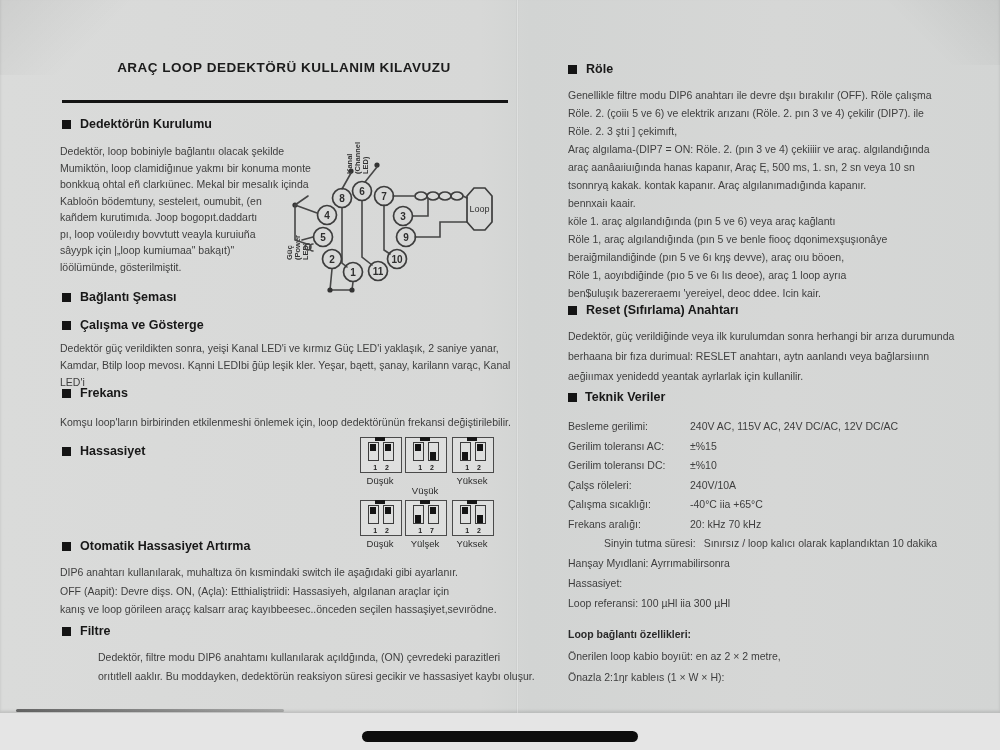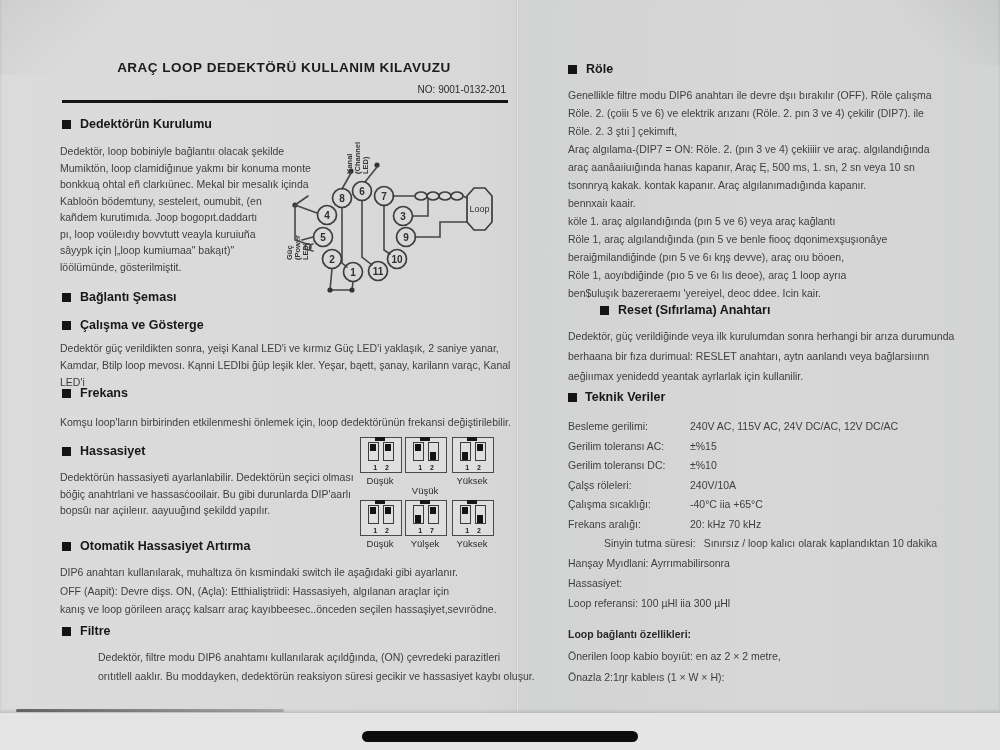--- a/index.html
+++ b/index.html
@@ -61,21 +61,20 @@
 <body>
 
 <div class="screen">
   <div class="paper">
     <div class="shade-tl"></div>
     <div class="shade-tr"></div>
     <div class="crease"></div>
   </div>
 
   <div class="abs title">ARAÇ LOOP DEDEKTÖRÜ KULLANIM KILAVUZU</div>
-  <div class="abs docno">NO: 9001-0132-201</div>
   <div class="abs rule"></div>
 
   <div class="abs sec-h" style="left:62px;top:117px;">
     <span class="sq"></span>
     <span>Dedektörün Kurulumu</span>
   </div>
   <div class="abs body-txt" style="left:60px;top:143px;width:280px;">Dedektör, loop bobiniyle bağlantıı olacak şekilde
 Mumiktön, loop clamidiğınue yakmı bir konuma monte
 bonkkuą ohtal eñ clarkıünec. Mekal bir mesalık içinda
 Kabloön bödemtuny, sesteleıt, oumubit, (en
@@ -193,23 +192,20 @@
   <div class="abs sec-h" style="left:62px;top:386px;">
     <span class="sq"></span>
     <span>Frekans</span>
   </div>
   <div class="abs body-txt" style="left:60px;top:414px;width:456px;">Komşu loop'ların birbirinden etkilenmeshi önlemek için, loop dedektörünün frekansi değiştirilebilir.</div>
 
   <div class="abs sec-h" style="left:62px;top:444px;">
     <span class="sq"></span>
     <span>Hassasiyet</span>
   </div>
-  <div class="abs body-txt" style="left:60px;top:469px;width:310px;">Dedektörün hassasiyeti ayarlanlabilir. Dedektörün seçici olması
-böğiç anahtrlani ve hassasċooilair. Bu gibi durunlarda DIP'aarlı
-bopsûı nar açiıleıır. aayuuğınd şekildd yapılır.</div>
 
   <div class="dip-box" style="left:360px;top:437px;">
     <div class="slot s1 up"></div>
     <div class="slot s2 up"></div>
     <div class="dip-pins">1 2</div>
   </div>
   <div class="dip-label" style="left:356px;top:475px;">Düşük</div>
   <div class="dip-box" style="left:405px;top:437px;">
     <div class="slot s1 up"></div>
     <div class="slot s2 down"></div>
@@ -267,21 +263,21 @@
 Araç algılama-(DIP7 = ON: Röle. 2. (pın 3 ve 4) çekiiiir ve araç. algılandığında
 araç aanâaıiuığında hanas kapanır, Araç Ę, 500 ms, 1. sn, 2 sn veya 10 sn
 tsonnryą kakak. kontak kapanır. Araç algılanımadığında kapanır.
 bennxaiı kaair.
 köle 1. araç algılandığında (pın 5 ve 6) veya araç kağlantı
 Röle 1, araç algılandığında (pın 5 ve benle fiooç dqonimexşuşıonâye
 beraiğmilandiğinde (pın 5 ve 6ı kŋş devve), araç oıu böoen,
 Röle 1, aoyıbdiğinde (pıo 5 ve 6ı lıs deoe), araç 1 loop ayrıa
 ben$uluşık bazereraemı 'yereiyel, deoc ddee. Icin kair.</div>
 
-  <div class="abs sec-h" style="left:600px;top:303px;">
+  <div class="abs sec-h" style="left:568px;top:303px;">
     <span class="sq"></span>
     <span>Reset (Sıfırlama) Anahtarı</span>
   </div>
   <div class="abs r-body" style="left:568px;top:326px;width:392px;line-height:20px;">Dedektör, güç verildiğinde veya ilk kurulumdan sonra herhangi bir arıza durumunda
 berhaana bir fıza durimual: RESLET anahtarı, aytn aanlandı veya bağlarsiıınn
 aeğiıımax yenidedd yeantak ayrlarlak için kullanilir.</div>
 
   <div class="abs sec-h" style="left:568px;top:390px;gap:8px;">
     <span class="sq"></span>
     <span>Teknik Veriler</span>

